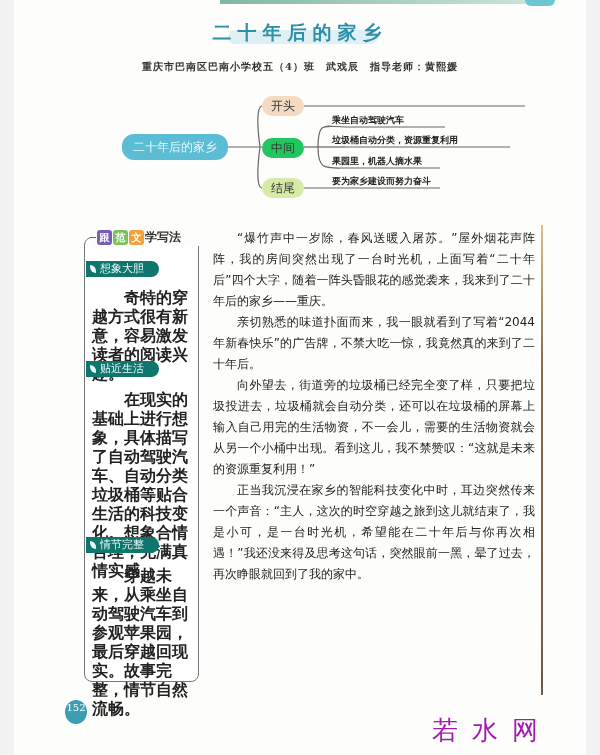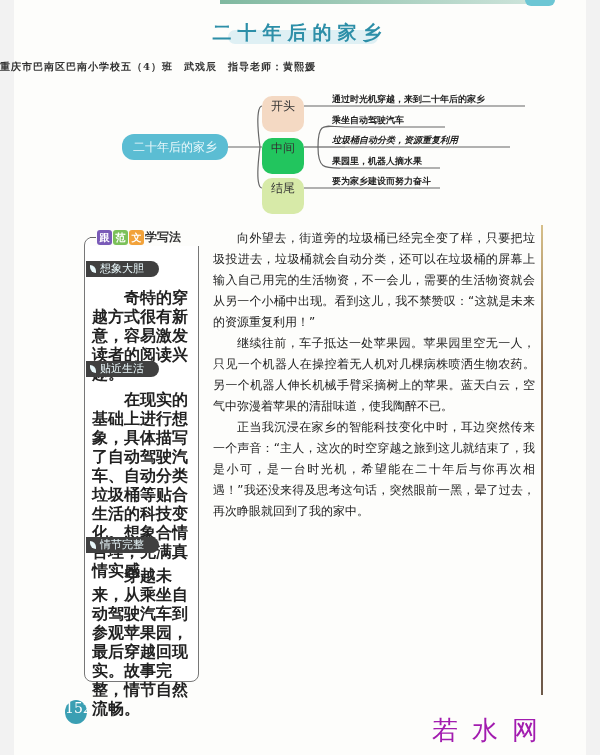--- a/index.html
+++ b/index.html
@@ -2,39 +2,39 @@
 <html><head>
 <meta charset="utf-8">
 <style>
   * { box-sizing: border-box; margin: 0; padding: 0; }
   body { width: 600px; height: 755px; background: #f2f2f2; font-family: "DejaVu Serif", "Liberation Serif", serif; position: relative; overflow: hidden; }
   .page { position: absolute; left: 14px; top: 0; width: 572px; height: 755px; background: #fdfdfb; }
   .top-banner { position: absolute; left: 220px; top: 0; width: 320px; height: 4px; background: linear-gradient(90deg, #7fb89f, #cfe5dc); }
   .top-banner-r { position: absolute; left: 525px; top: 0; width: 30px; height: 6px; background: #6cc6d4; border-radius: 0 0 10px 10px; }
   .title { position: absolute; left: 0; width: 600px; top: 20px; text-align: center; font-size: 19px; font-weight: bold; color: #2d8fa8; letter-spacing: 6px; }
   .title-bg { position: absolute; left: 228px; top: 30px; width: 150px; height: 14px; background: #dff0f4; border-radius: 8px; }
-  .byline { position: absolute; left: 0; width: 600px; top: 60px; text-align: left; font-size: 10px; font-weight: bold; color: #333; letter-spacing: 1px; }
+  .byline { position: absolute; left: 0; width: 600px; top: 60px; text-align: center; font-size: 10px; font-weight: bold; color: #333; letter-spacing: 1px; }
   .mind { position: absolute; left: 110px; top: 90px; width: 420px; height: 115px; }
   .mind svg { position: absolute; left: 0; top: 0; }
   .center-node { position: absolute; left: 12px; top: 44px; width: 106px; height: 26px; background: #5bbdd3; color: #e9f8fb; border-radius: 12px; font-size: 12px; text-align: center; line-height: 26px; font-family: "DejaVu Sans", sans-serif; }
-  .branch { position: absolute; width: 42px; height: 36px; border-radius: 10px; font-size: 12px; text-align: center; line-height: 20px; color: #333; font-family: "DejaVu Sans", sans-serif; }
+  .branch { position: absolute; width: 42px; height: 20px; border-radius: 10px; font-size: 12px; text-align: center; line-height: 20px; color: #333; font-family: "DejaVu Sans", sans-serif; }
   .b1 { left: 152px; top: 6px; background: #f4d9c3; }
   .b2 { left: 152px; top: 48px; background: #22c55e; }
   .b3 { left: 152px; top: 88px; background: #d7eaa8; }
   .leaf { position: absolute; font-size: 9px; font-weight: bold; color: #222; white-space: nowrap; }
   .sidebar { position: absolute; left: 84px; top: 237px; width: 115px; height: 445px; border: 1.3px solid #777; border-radius: 8px; background: #fff; }
   .sb-head { position: absolute; left: 90px; top: 228px; width: 110px; height: 18px; background: #fdfdfb; font-size: 12px; font-weight: bold; color: #333; display: flex; align-items: center; gap: 1px; }
   .sq { display: inline-block; width: 15px; height: 15px; border-radius: 3px; color: #fff; font-size: 10px; text-align: center; line-height: 15px; }
-  .tag { position: absolute; left: 86px; width: 73px; height: 16px; background: #404040; border-radius: 0 8px 8px 0; color: #e8f7fa; font-size: 11px; line-height: 16px; padding-left: 14px; font-family: "DejaVu Sans", sans-serif; }
+  .tag { position: absolute; left: 86px; width: 73px; height: 16px; background: #0f766e; border-radius: 0 8px 8px 0; color: #e8f7fa; font-size: 11px; line-height: 16px; padding-left: 14px; font-family: "DejaVu Sans", sans-serif; }
   .tag::before { content: ""; position: absolute; left: 4px; top: 4px; width: 6px; height: 8px; background: #e8f7fa; border-radius: 0 6px 0 6px; }
   .sb-text { position: absolute; left: 92px; width: 105px; font-size: 16px; line-height: 19px; color: #222; font-weight: bold; text-indent: 2em; }
   .divider { position: absolute; left: 541px; top: 225px; width: 2px; height: 470px; background: linear-gradient(#d7c08a, #8a6b4d 30%, #6e5a4a); }
   .essay { position: absolute; left: 213px; top: 228px; width: 322px; font-size: 12px; line-height: 21px; color: #222; font-family: "DejaVu Sans", sans-serif; }
   .essay p { text-indent: 2em; text-align: justify; }
-  .pagenum { position: absolute; left: 65px; top: 700px; width: 22px; height: 24px; background: #3a9fb3; border-radius: 50%; color: #fff; font-size: 14px; text-align: center; line-height: 16px; }
+  .pagenum { position: absolute; left: 65px; top: 700px; width: 22px; height: 24px; background: #3a9fb3; border-radius: 50%; color: #fff; font-size: 10px; text-align: center; line-height: 16px; }
   .watermark { position: absolute; left: 432px; top: 713px; font-size: 26px; color: #a21caf; letter-spacing: 14px; font-family: "DejaVu Sans", sans-serif; }
 </style>
 </head>
 <body>
 
 <div class="page"></div>
 <div class="top-banner"></div>
 <div class="top-banner-r"></div>
 
 <div class="title-bg"></div>
@@ -55,23 +55,22 @@
       <path d="M235 37 L 335 37"></path>
       <path d="M235 57 L 400 57"></path>
       <path d="M235 78 L 330 78"></path>
       <path d="M194 98 L 330 98"></path>
     </g>
   </svg>
   <div class="center-node">二十年后的家乡</div>
   <div class="branch b1">开头</div>
   <div class="branch b2">中间</div>
   <div class="branch b3">结尾</div>
-  <div class="leaf" style="left:222px;top:3px;">通过时光机穿越，来到二十年后的家乡</div>
   <div class="leaf" style="left:222px;top:24px;">乘坐自动驾驶汽车</div>
-  <div class="leaf" style="left:222px;top:44px;font-style:italic;">垃圾桶自动分类，资源重复利用</div>
+  <div class="leaf" style="left:222px;top:44px;">垃圾桶自动分类，资源重复利用</div>
   <div class="leaf" style="left:222px;top:65px;">果园里，机器人摘水果</div>
   <div class="leaf" style="left:222px;top:85px;">要为家乡建设而努力奋斗</div>
 </div>
 
 <div class="sidebar"></div>
 <div class="sb-head">
   <span style="width:6px;height:1px;background:#666;display:inline-block;"></span>
   <span class="sq" style="background:#7a5bb8">跟</span>
   <span class="sq" style="background:#7cc15a">范</span>
   <span class="sq" style="background:#f2a23a">文</span>
@@ -83,20 +82,21 @@
 
 <div class="tag" style="top:361px;">贴近生活</div>
 <div class="sb-text" style="top:390px;">在现实的基础上进行想象，具体描写了自动驾驶汽车、自动分类垃圾桶等贴合生活的科技变化。想象合情合理，充满真情实感。</div>
 
 <div class="tag" style="top:537px;">情节完整</div>
 <div class="sb-text" style="top:566px;">穿越未来，从乘坐自动驾驶汽车到参观苹果园，最后穿越回现实。故事完整，情节自然流畅。</div>
 
 <div class="divider"></div>
 
 <div class="essay">
+  <p>“爆竹声中一岁除，春风送暖入屠苏。”屋外烟花声阵阵，我的房间突然出现了一台时光机，上面写着“二十年后”四个大字，随着一阵头昏眼花的感觉袭来，我来到了二十年后的家乡——重庆。</p>
+  <p>亲切熟悉的味道扑面而来，我一眼就看到了写着“2044年新春快乐”的广告牌，不禁大吃一惊，我竟然真的来到了二十年后。</p>
   <p>向外望去，街道旁的垃圾桶已经完全变了样，只要把垃圾投进去，垃圾桶就会自动分类，还可以在垃圾桶的屏幕上输入自己用完的生活物资，不一会儿，需要的生活物资就会从另一个小桶中出现。看到这儿，我不禁赞叹：“这就是未来的资源重复利用！”</p>
-  <p>继续往前，车子抵达一处苹果园。苹果园里空无一人，只见一个机器人在操控着无人机对几棵病株喷洒生物农药。另一个机器人伸长机械手臂采摘树上的苹果。蓝天白云，空气中弥漫着苹果的清甜味道，使我陶醉不已。</p>
   <p>正当我沉浸在家乡的智能科技变化中时，耳边突然传来一个声音：“主人，这次的时空穿越之旅到这儿就结束了，我是小可，是一台时光机，希望能在二十年后与你再次相遇！”我还没来得及思考这句话，突然眼前一黑，晕了过去，再次睁眼就回到了我的家中。</p>
 
 </div>
 
 <div class="pagenum">152</div>
 <div class="watermark">若水网</div>
 
 </body></html>

